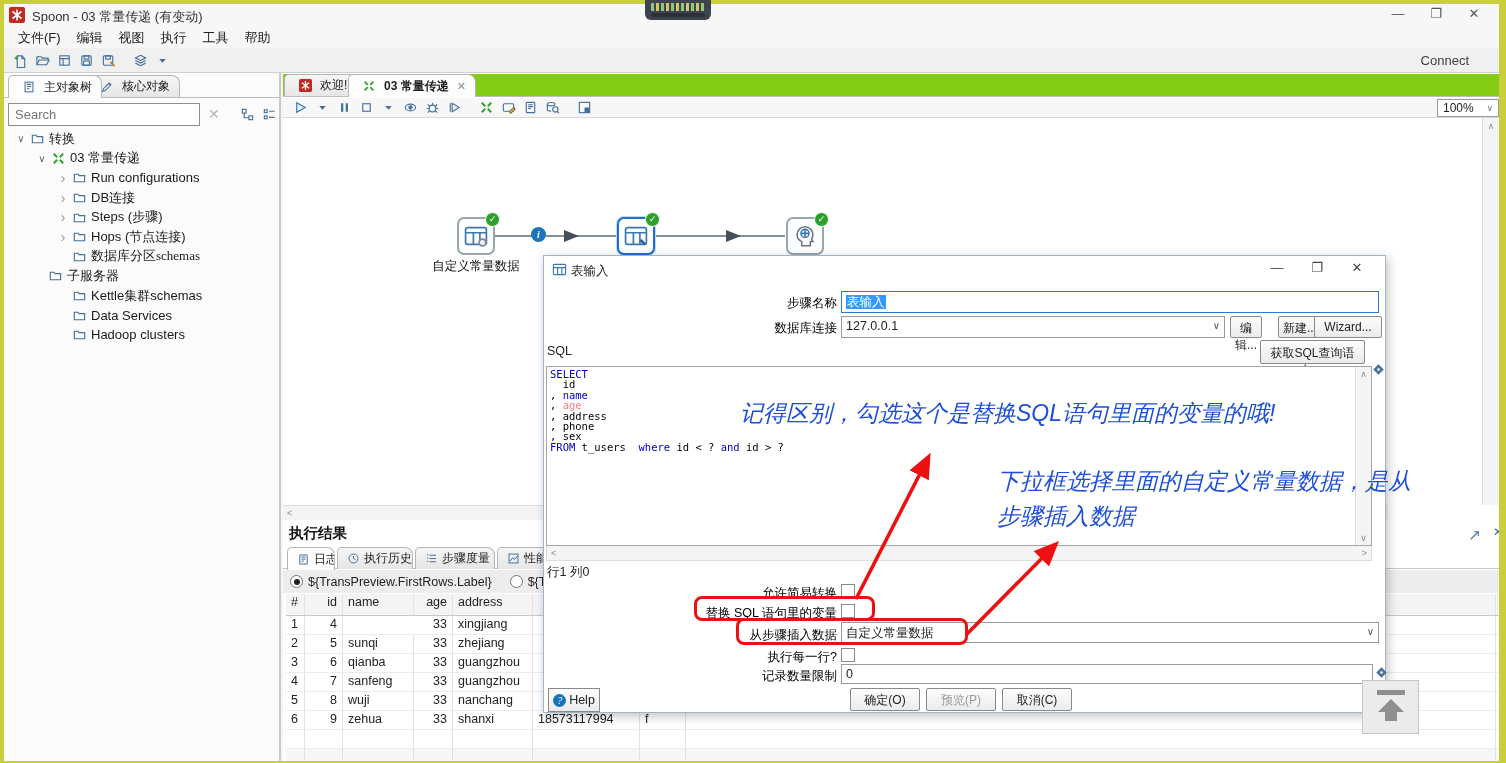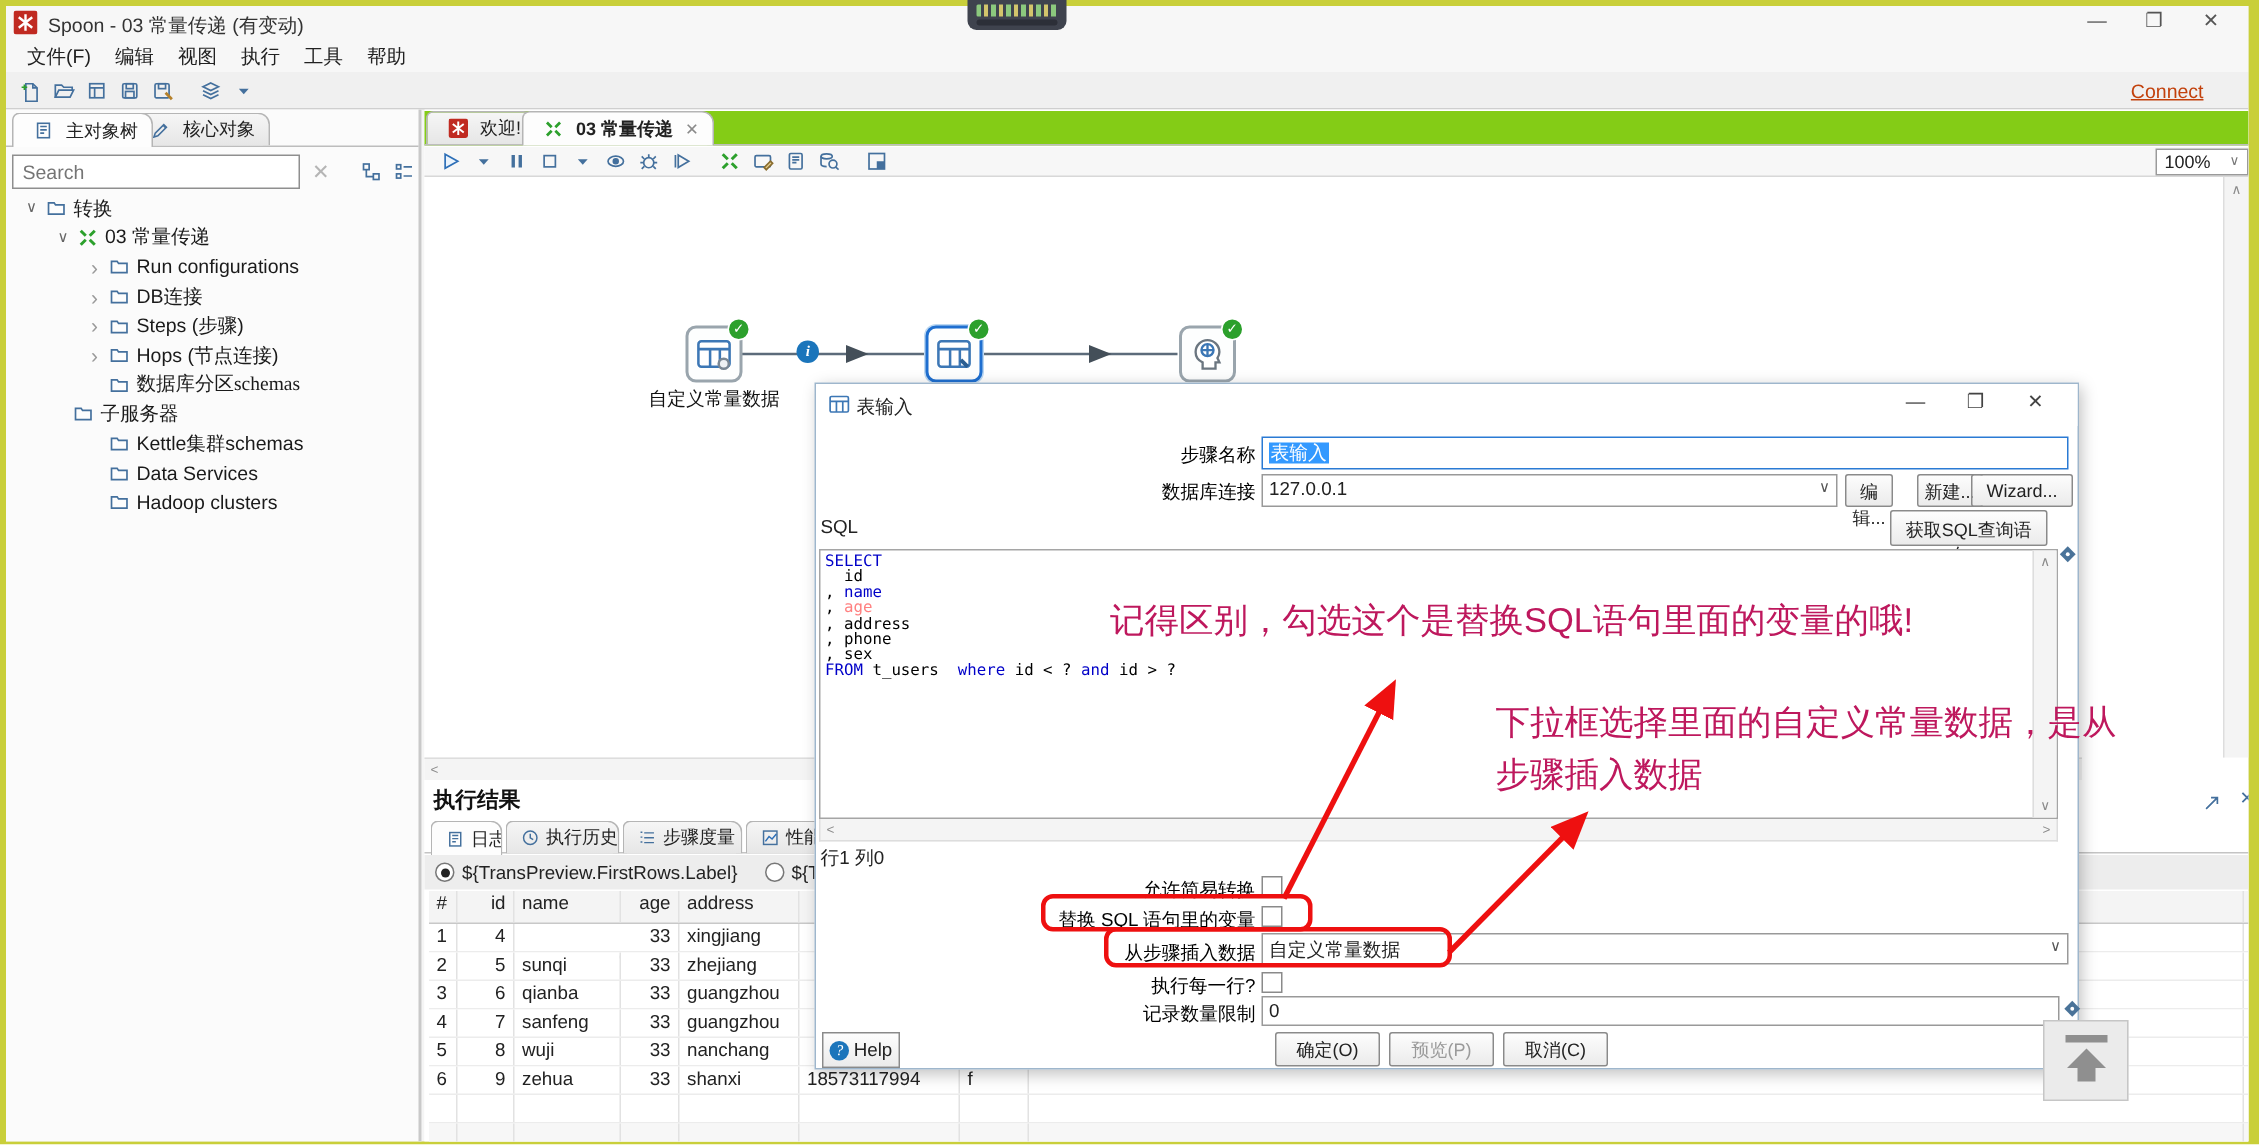--- a/index.html
+++ b/index.html
@@ -16,21 +16,21 @@
   #win-controls span { width:38px; text-align:center; color:#555; font-size:13px; cursor:default; }
 
   
   #menubar { position:absolute; left:0; top:23px; right:0; height:21px; background:#f7f7f7; display:flex; align-items:center; padding-left:6px; }
   #menubar .menu-item { padding:2px 8px; font-size:13px; color:#222; }
 
   
   #toolbar { position:absolute; left:0; top:44px; right:0; height:25px; background:#f0f0f0; border-bottom:1px solid #cfcfcf; display:flex; align-items:center; padding-left:5px; }
   .tbi { display:inline-flex; width:22px; height:20px; align-items:center; justify-content:center; }
   .tb-gap { width:10px; }
-  #connect { position:absolute; right:24px; top:3px; font-size:13px; color:#c2410c; padding:2px 6px;text-decoration:underline; }
+  #connect { position:absolute; right:24px; top:3px; font-size:13px; color:#404040; padding:2px 6px; }
 
   
   #appbody { position:absolute; left:0; top:69px; right:0; bottom:0; }
   #sidebar { position:absolute; left:0; top:0; bottom:0; width:277px; background:#fbfbfb; border-right:2px solid #c9c9c9; }
   .tabstrip { position:absolute; left:0; right:0; top:2px; height:23px; border-bottom:1px solid #bdbdbd; }
   .ctab { position:absolute; top:0; height:22px; display:flex; align-items:center; gap:4px; padding:0 9px; border:1px solid #b5b5b5; border-bottom:none; border-radius:5px 8px 0 0; background:linear-gradient(#f6f6f6,#e6e6e6); font-size:12px; white-space:nowrap; overflow:hidden; }
   .ctab.active { background:#fdfdfd; height:23px; z-index:2; }
   #search-row { position:absolute; left:4px; top:30px; right:4px; height:24px; }
   #search-input { position:absolute; left:0; top:0; width:192px; height:23px; border:1px solid #8f8f8f; padding:2px 6px; font-size:13px; color:#333; background:#fff; font-family:inherit; }
   #search-clear { position:absolute; left:200px; top:3px; color:#b5b5b5; font-size:14px; }
@@ -95,21 +95,21 @@
   #sql-hsb .l { position:absolute; left:4px; top:2px; } #sql-hsb .r { position:absolute; right:4px; top:2px; }
   .chk { position:absolute; left:297px; width:14px; height:14px; border:1px solid #8a8a8a; background:#fff; }
   .k { color:#0000c8; } .f { color:#ff8080; } .p { color:#000; }
   .diamond { position:absolute; }
   .disabled { color:#9a9a9a; }
   #help-btn { position:absolute; left:4px; top:432px; width:52px; height:24px; background:linear-gradient(#fdfdfd,#ebebeb); border:1px solid #8a8a8a; font-size:12.5px; display:flex; align-items:center; justify-content:center; gap:3px; }
   .info-i { width:13px; height:13px; border-radius:50%; background:#1b75bb; color:#fff; font-size:10px; line-height:13px; text-align:center; font-family:"Liberation Serif",serif; font-style:italic; flex:none; }
 
   
   #overlay { position:absolute; left:0; top:0; width:1506px; height:763px; pointer-events:none; z-index:60; }
-  .note { position:absolute; font-size:23px; color:#be185d; white-space:nowrap; }
+  .note { position:absolute; font-size:23px; color:#1d4ed8; white-space:nowrap;font-style:italic; }
   .redbox { position:absolute; border:3px solid #ee1010; border-radius:8px; }
   #overlay svg { position:absolute; left:0; top:0; }
 
   
   #float-up { position:absolute; left:1362px; top:680px; width:57px; height:54px; background:#ebebeb; border:1px solid #c6c6c6; z-index:70; display:flex; flex-direction:column; align-items:center; padding-top:9px; }
   #float-up .bar { width:28px; height:5px; background:#8f8f8f; }
   #float-up .arr { margin-top:4px; width:0; height:0; border-left:13px solid transparent; border-right:13px solid transparent; border-bottom:13px solid #8f8f8f; }
   #float-up .stem { width:12px; height:9px; background:#8f8f8f; }
 
   

